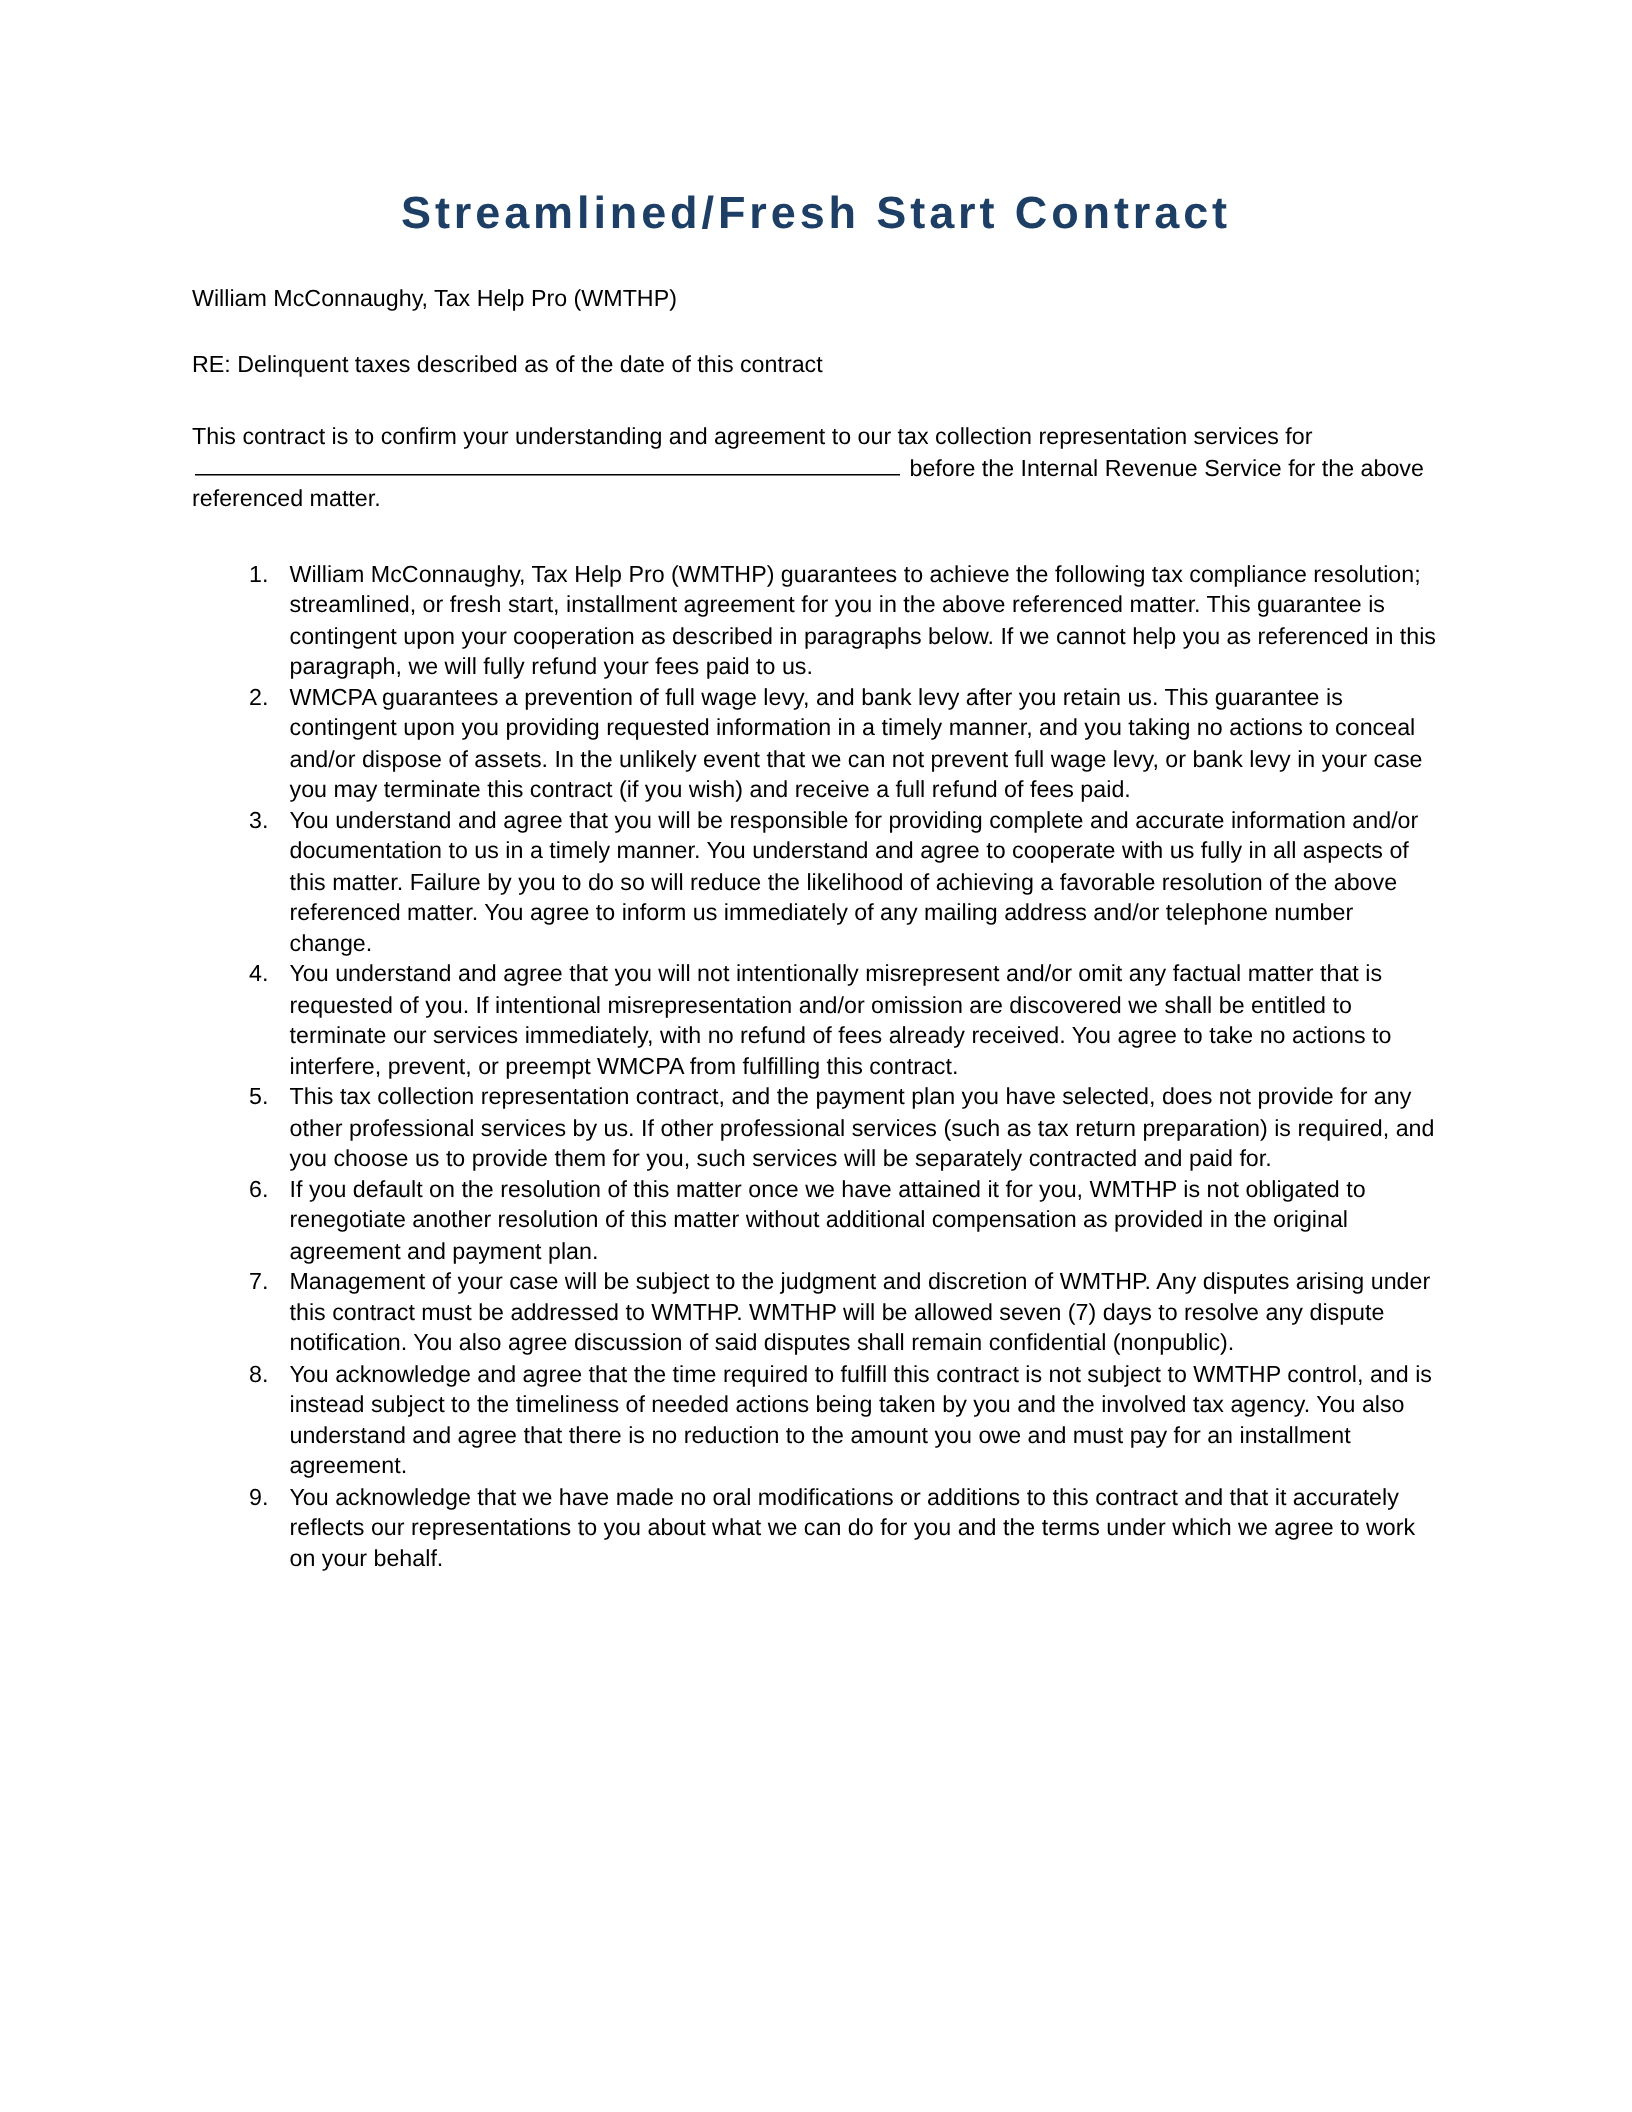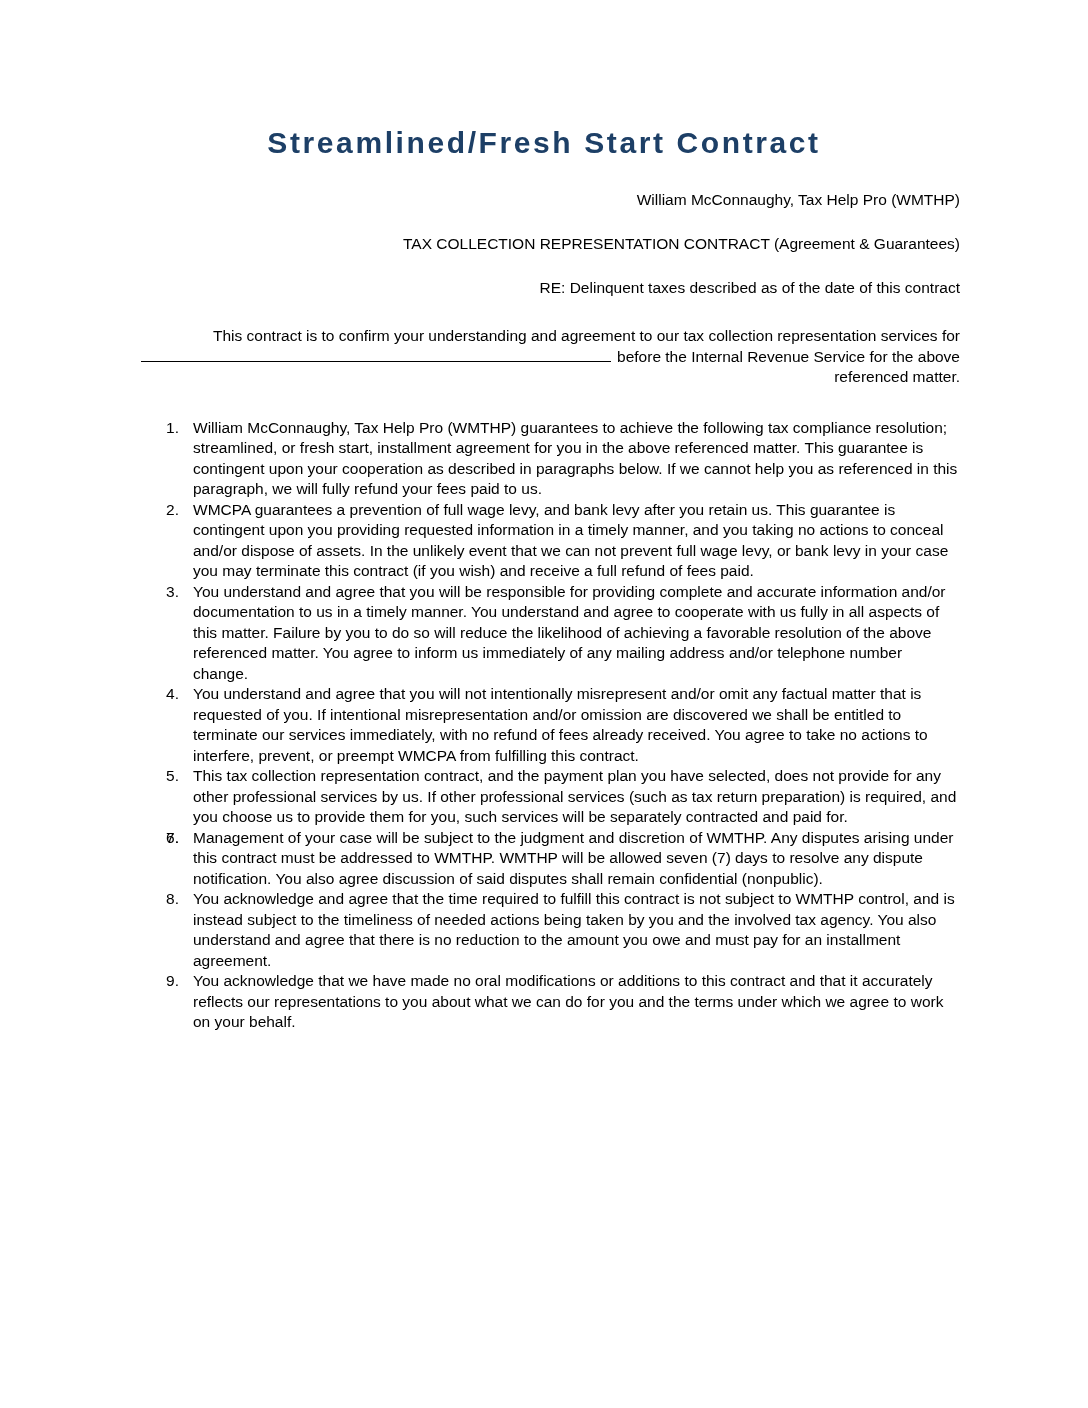--- a/index.html
+++ b/index.html
@@ -43,27 +43,25 @@
 
   
   .header-block {
     margin-top: 28px;
   }
   .header-line {
     font-size: 15.5px;
     line-height: 20px;
     margin: 0 0 24px 0;
     color: #000000;
-    text-align: right;
   }
 
   
   .intro-block {
     margin-top: 28px;
-    text-align: right;
   }
   .intro-para {
     font-size: 15.5px;
     line-height: 20.5px;
     margin: 0;
     color: #000000;
   }
   .fill-blank {
     display: inline-block;
     width: 470px;
@@ -102,34 +100,33 @@
 </head>
 <body>
 
 <div class="page">
   <div class="content">
 
     <h1 class="doc-title">Streamlined/Fresh Start Contract</h1>
 
     <div class="header-block">
       <p class="header-line">William McConnaughy, Tax Help Pro (WMTHP)</p>
-      <p class="header-line">TAX COLLECTION REPRESENTATION CONTRACT (Agreement &amp; Guarantees)</p>
       <p class="header-line">RE:  Delinquent taxes described as of the date of this contract</p>
     </div>
 
     <div class="intro-block">
       <p class="intro-para"><span>This contract is to confirm your understanding and agreement to our tax collection representation services for </span><span class="fill-blank"></span><span> before the Internal Revenue Service for the above referenced matter.</span></p>
     </div>
 
     <ol class="clause-list">
         <li class="clause-item"><span class="clause-num">1.</span><span class="clause-text">William McConnaughy, Tax Help Pro (WMTHP) guarantees to achieve the following tax compliance resolution; streamlined, or fresh start, installment agreement for you in the above referenced matter.  This guarantee is contingent upon your cooperation as described in paragraphs below.  If we cannot help you as referenced in this paragraph, we will fully refund your fees paid to us.</span></li>
         <li class="clause-item"><span class="clause-num">2.</span><span class="clause-text">WMCPA guarantees a prevention of full wage levy, and bank levy after you retain us.  This guarantee is contingent upon you providing requested information in a timely manner, and you taking no actions to conceal and/or dispose of assets.  In the unlikely event that we can not prevent full wage levy, or bank levy in your case you may terminate this contract (if you wish) and receive a full refund of fees paid.</span></li>
         <li class="clause-item"><span class="clause-num">3.</span><span class="clause-text">You understand and agree that you will be responsible for providing complete and accurate information and/or documentation to us in a timely manner.  You understand and agree to cooperate with us fully in all aspects of this matter.  Failure by you to do so will reduce the likelihood of achieving a favorable resolution of the above referenced matter.  You agree to inform us immediately of any mailing address and/or telephone number change.</span></li>
         <li class="clause-item"><span class="clause-num">4.</span><span class="clause-text">You understand and agree that you will not intentionally misrepresent and/or omit any factual matter that is requested of you.  If intentional misrepresentation and/or omission are discovered we shall be entitled to terminate our services immediately, with no refund of fees already received.  You agree to take no actions to interfere, prevent, or preempt WMCPA from fulfilling this contract.</span></li>
         <li class="clause-item"><span class="clause-num">5.</span><span class="clause-text">This tax collection representation contract, and the payment plan you have selected, does not provide for any other professional services by us.  If other professional services (such as tax return preparation) is required, and you choose us to provide them for you, such services will be separately contracted and paid for.</span></li>
-        <li class="clause-item"><span class="clause-num">6.</span></li>
+        <li class="clause-item"><span class="clause-num">6.</span><span class="clause-text">If you default on the resolution of this matter once we have attained it for you, WMTHP is not obligated to renegotiate another resolution of this matter without additional compensation as provided in the original agreement and payment plan.</span></li>
         <li class="clause-item"><span class="clause-num">7.</span><span class="clause-text">Management of your case will be subject to the judgment and discretion of  WMTHP.  Any disputes arising under this contract must be addressed to WMTHP.  WMTHP will be allowed seven (7) days to resolve any dispute notification.  You also agree discussion of said disputes shall remain confidential (nonpublic).</span></li>
         <li class="clause-item"><span class="clause-num">8.</span><span class="clause-text">You acknowledge and agree that the time required to fulfill this contract is not subject to WMTHP control, and is instead subject to the timeliness of needed actions being taken by you and the involved tax agency. You also understand and agree that there is no reduction to the amount you owe and must pay for an installment agreement.</span></li>
         <li class="clause-item"><span class="clause-num">9.</span><span class="clause-text">You acknowledge that we have made no oral modifications or additions to this contract and that it accurately reflects our representations to you about what we can do for you and the terms under which we agree to work on your behalf.</span></li>
       </ol>
 
   </div>
 </div>
 
 </body></html>

